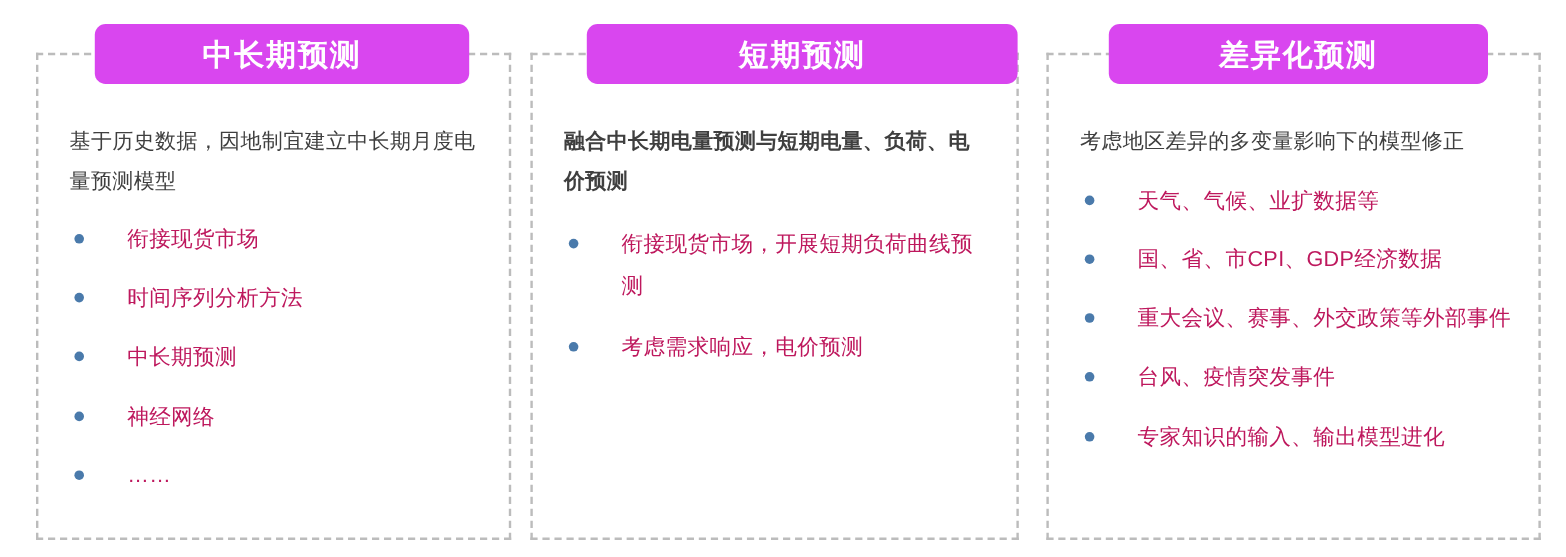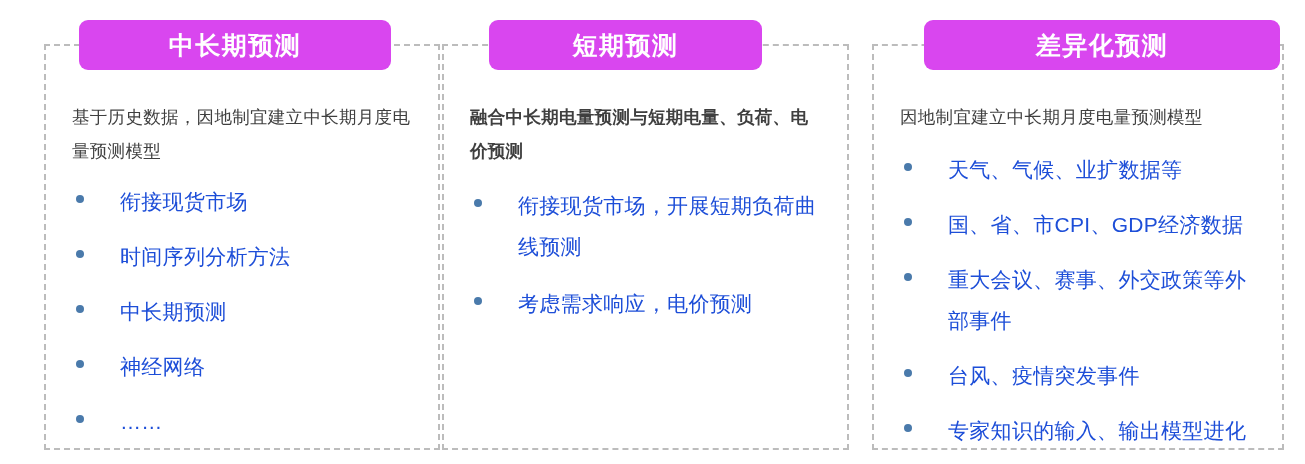--- a/index.html
+++ b/index.html
@@ -27,21 +27,21 @@
 
   .card {
     position: absolute;
     top: 44px;
     height: 406px;
     border: 2px dashed #bcbcbc;
     box-sizing: border-box;
     background: transparent;
   }
 
-  .card-1 { left: 44px;  width: 396px; }
+  .card-1 { left: 30px;  width: 396px; }
   .card-2 { left: 442px; width: 407px; }
   .card-3 { left: 872px; width: 412px; }
 
   .pill {
     position: absolute;
     top: -24px;
     height: 50px;
     border-radius: 9px;
     background: #d946ef;
     color: #ffffff;
@@ -49,22 +49,22 @@
     font-weight: bold;
     letter-spacing: 1.5px;
     display: flex;
     align-items: center;
     justify-content: center;
     box-sizing: border-box;
     z-index: 3;
   }
 
   .pill-1 { left: 49px;  width: 312px; }
-  .pill-2 { left: 47px;  width: 273px; }
-  .pill-3 { left: 52px;  width: 356px; text-align: center; }
+  .pill-2 { left: 47px;  width: 359px; }
+  .pill-3 { left: 52px;  width: 316px; text-align: center; }
 
   .card-body {
     position: absolute;
     left: 0;
     top: 0;
     width: 100%;
     height: 100%;
     padding: 54px 22px 0 26px;
     box-sizing: border-box;
   }
@@ -79,22 +79,22 @@
 
   .bullets {
     list-style: none;
     margin: 0;
     padding: 0;
   }
 
   .bullet {
     position: relative;
     padding-left: 48px;
-    color: #1d4ed8;
-    font-size: 21px;
+    color: #be185d;
+    font-size: 18px;
     line-height: 1.95;
     letter-spacing: 0.3px;
     margin-bottom: 14px;
   }
 
   .bullet-dot {
     position: absolute;
     left: 4px;
     top: 13px;
     width: 8px;
@@ -152,21 +152,21 @@
         <li class="bullet">
           <span class="bullet-dot"></span>
           <span>考虑需求响应，电价预测</span>
         </li>
       </ul>
     </div>
   </div>
 
   <div class="card card-3">
     <div class="card-body c3">
-      <p class="lead">因地制宜建立中长期月度电量预测模型</p>
+      <p class="lead">考虑地区差异的多变量影响下的模型修正</p>
       <ul class="bullets">
         <li class="bullet">
           <span class="bullet-dot"></span>
           <span>天气、气候、业扩数据等</span>
         </li>
         <li class="bullet">
           <span class="bullet-dot"></span>
           <span>国、省、市CPI、GDP经济数据</span>
         </li>
         <li class="bullet">

